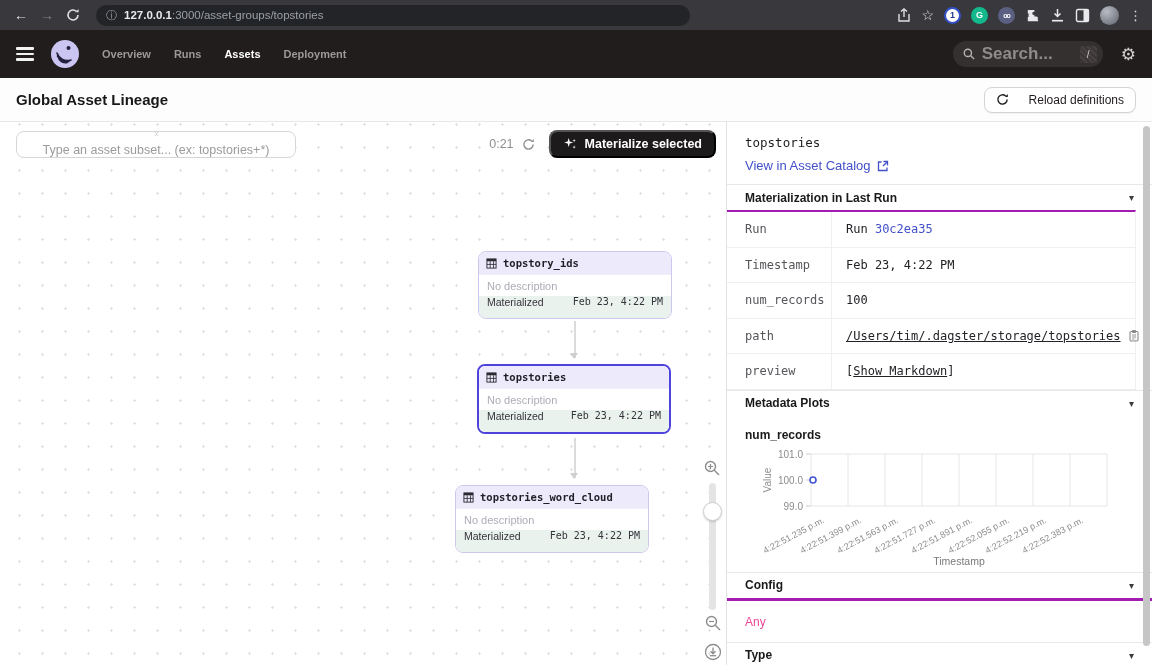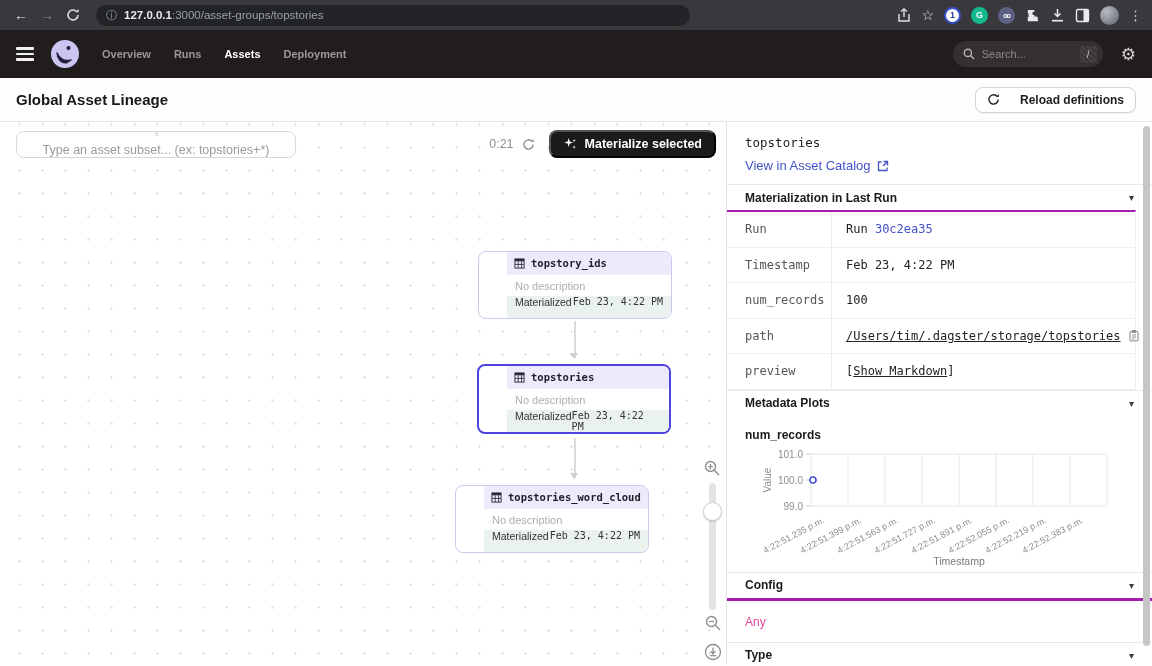--- a/index.html
+++ b/index.html
@@ -19,46 +19,46 @@
 
   
   .dg-nav { height:48px; background:#211d1d; display:flex; align-items:center; padding:0 16px; }
   .burger { width:18px; display:flex; flex-direction:column; gap:3px; margin-right:16px; cursor:pointer; }
   .burger span { height:2.4px; background:#f2f2f2; border-radius:1px; }
   .dg-logo { width:30px; height:30px; margin-right:22px; }
   .nav-links { display:flex; gap:23px; }
   .nav-link { font-size:11px; font-weight:600; color:#9d9898; cursor:pointer; }
   .nav-link.active { color:#ffffff; }
   .nav-search { margin-left:auto; width:150px; height:26px; background:#343030; border-radius:13px; display:flex; align-items:center; padding:0 6px 0 10px; gap:7px; }
-  .nav-search .ph { font-size:11px; color:#8f8b8b; flex:1; }
+  .nav-search .ph { font-size:17px; color:#8f8b8b; flex:1;font-weight:bold; }
   .slash-key { width:17px; height:17px; border-radius:3px; color:#cac6c6; font-size:10px; display:flex; align-items:center; justify-content:center;
                background:repeating-linear-gradient(45deg,#474241 0 2px,#3a3636 2px 4px); }
   .gear { color:#d2cfcf; font-size:17px; margin-left:18px; cursor:pointer; }
 
   
   .page-header { height:44px; background:#fdfdfd; border-bottom:1px solid #e7e7e7; display:flex; align-items:center; padding:0 16px; }
   .page-title { font-size:15px; font-weight:600; color:#181818; }
   .reload-btn { margin-left:auto; height:26px; background:#fff; border:1px solid #d4d4d4; border-radius:8px; display:flex; align-items:center; gap:20px;
-                padding:0 11px; font-size:12px; font-weight:700; color:#201c1c; cursor:pointer; box-shadow:0 1px 1px rgba(0,0,0,.05); }
+                padding:0 11px; font-size:12px; font-weight:400; color:#201c1c; cursor:pointer; box-shadow:0 1px 1px rgba(0,0,0,.05); }
 
   
   .main { display:flex; height:543px; }
   .graph-pane { position:relative; flex:1; overflow:hidden; background-color:#fff;
     background-image:radial-gradient(circle,#e2e0e0 1.1px,transparent 1.1px); background-size:23px 23px; background-position:8px 14px; }
 
   .graph-toolbar { position:absolute; left:16px; right:10px; top:8px; display:flex; align-items:center; z-index:5; }
   .filter-input { width:280px; height:27px; background:#fff; border:1px solid #d6d6d6; border-radius:8px; display:flex; align-items:center; gap:7px; padding:0 9px;flex-direction:column; }
   .filter-input .ph { font-size:12.5px; color:#9b9b9b; }
   .timer { margin-left:auto; font-size:12.5px; color:#8f8f8f; }
   .refresh-ghost { margin:0 14px 0 8px; display:flex; }
   .mat-btn { height:28px; background:#1c1a1a; color:#fff; border-radius:8px; display:flex; align-items:center; gap:8px; padding:0 12px;
              font-size:12.5px; font-weight:600; cursor:pointer; }
 
   
-  .asset-node { position:absolute; width:194px; background:#fff; border:1.5px solid #ccc7ef; border-radius:8px; overflow:hidden; cursor:pointer;padding-left:28px; }
+  .asset-node { position:absolute; width:194px; background:#fff; border:1.5px solid #ccc7ef; border-radius:8px; overflow:hidden; cursor:pointer; }
   .asset-node.selected { border:2px solid #4f43dd; }
   .node-header { height:22px; background:#eceafb; display:flex; align-items:center; gap:6px; padding:0 7px;
                  font-family:"DejaVu Sans Mono",monospace; font-size:10.5px; font-weight:700; color:#211f26; }
   .node-body { height:22px; display:flex; align-items:center; padding:0 8px; font-size:11px; color:#aeacb6; border-top:1px solid #f0eef9; }
   .node-footer { height:22px; background:#eaf2ee; display:flex; align-items:flex-start; justify-content:space-between; padding:0 8px; font-size:10.5px; color:#34333a; }
   .node-footer .date { font-family:"DejaVu Sans Mono",monospace; font-size:10px; }
 
   .edge { position:absolute; width:1.5px; background:#dbdbdb; }
   .edge::after { content:''; position:absolute; bottom:-5px; left:-3.6px; border:4.3px solid transparent; border-top:6px solid #cfcfcf; }
 

